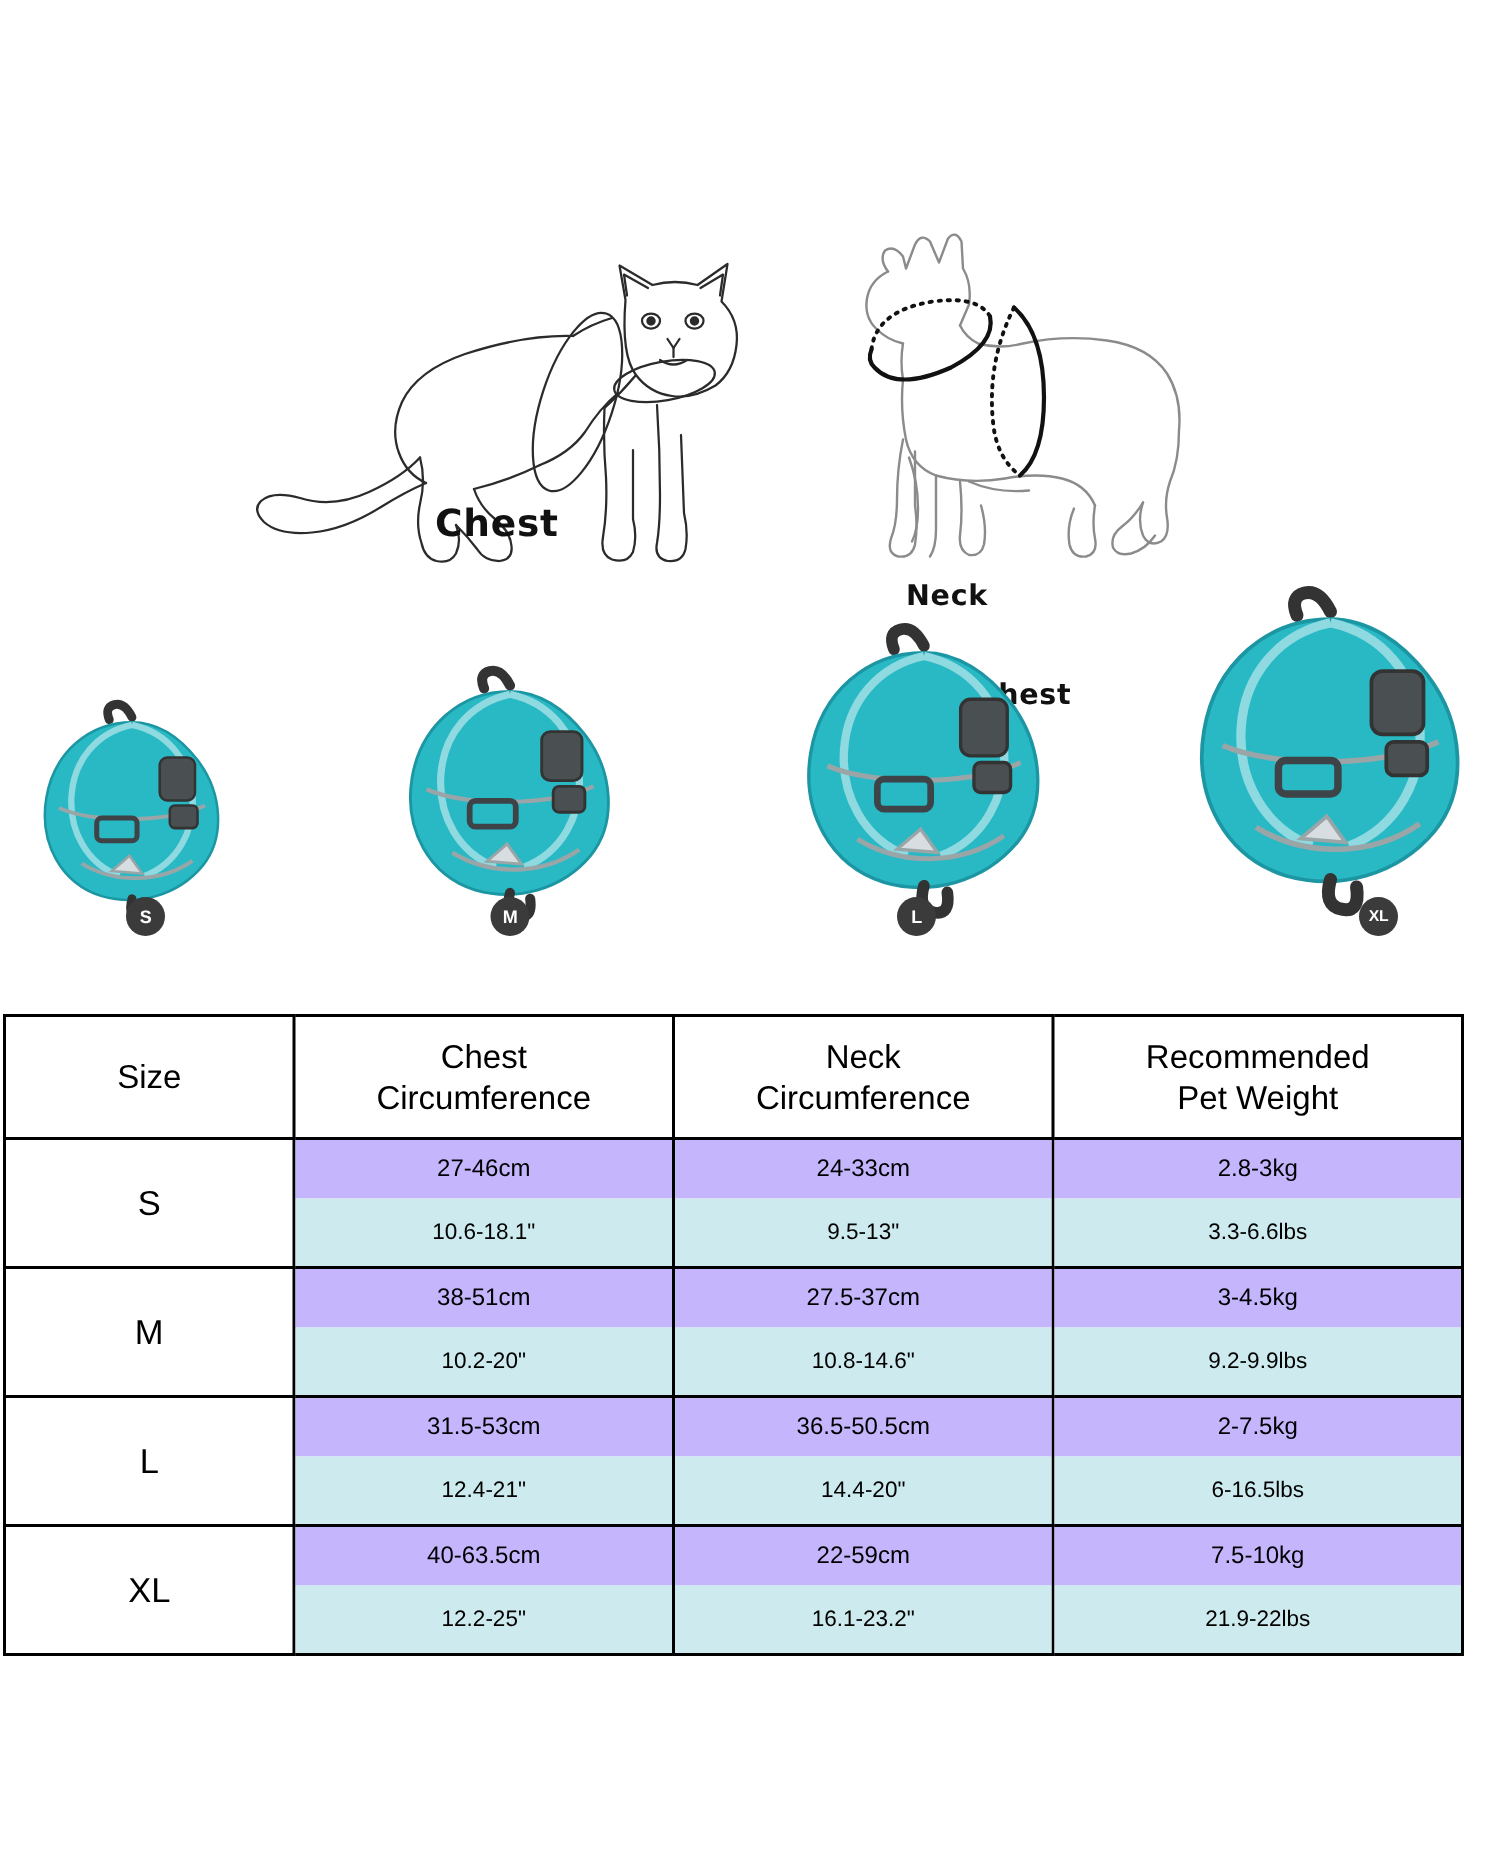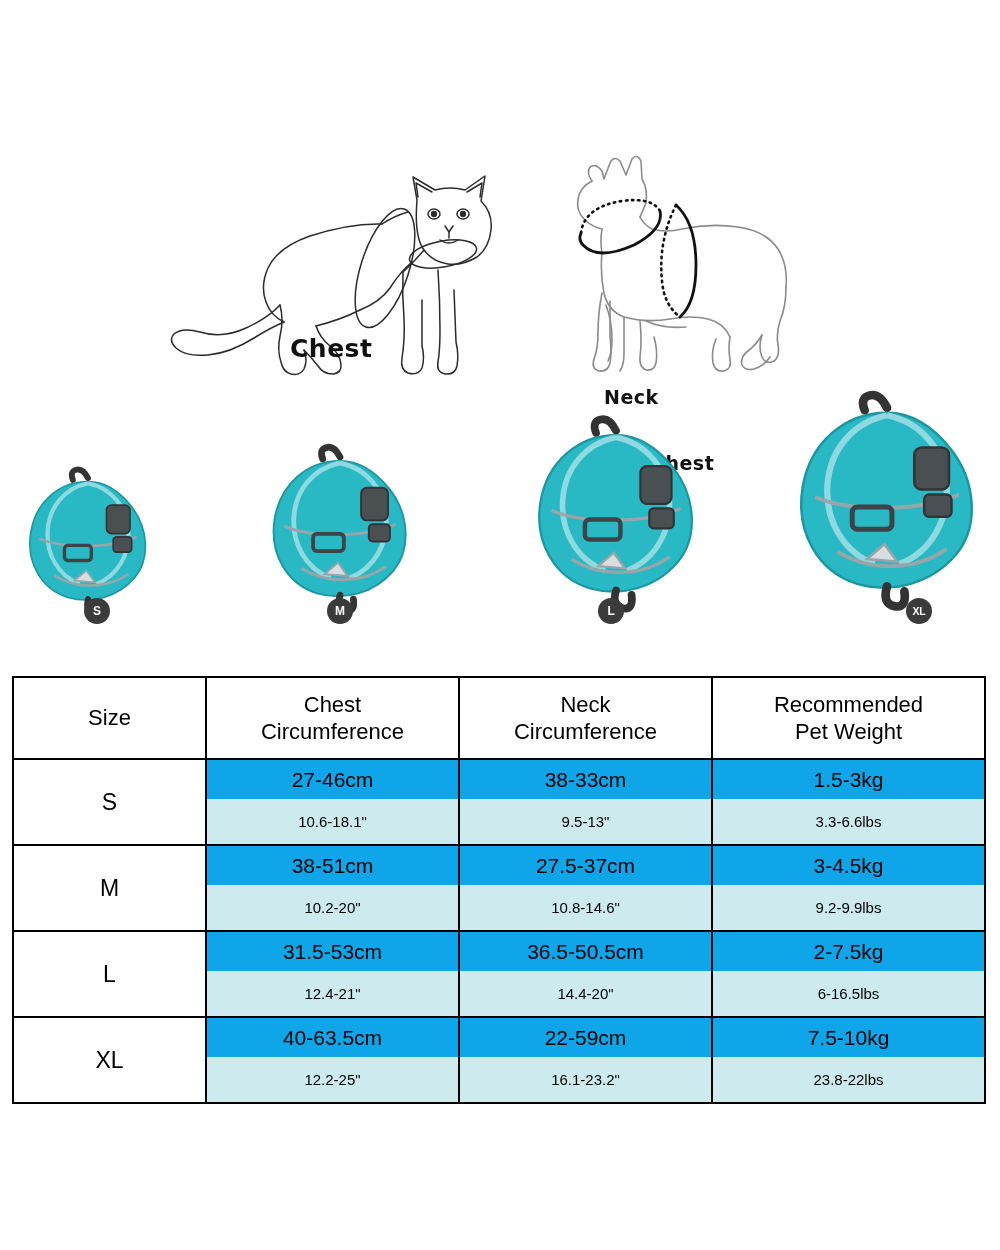--- a/index.html
+++ b/index.html
@@ -59,21 +59,21 @@
     display: flex;
     align-items: center;
     justify-content: center;
     letter-spacing: -0.2px;
   }
   .size-badge.xl { font-size: 10.5px; }
 
   
   #size-table {
     position: absolute;
-    left: 12px; top: 676px;
+    left: 2px; top: 676px;
     width: 972px;
     border-collapse: collapse;
     table-layout: fixed;
   }
   #size-table th, #size-table td {
     border: 2.5px solid #000;
     padding: 0;
     text-align: center;
     vertical-align: middle;
     font-family: "Liberation Sans", sans-serif;
@@ -99,22 +99,22 @@
     border: 2.5px solid #000;
   }
   .dual .metric, .dual .imperial {
     display: flex;
     align-items: center;
     justify-content: center;
     width: 100%;
   }
   .dual .metric {
     height: 47%;
-    font-size: 21px;
-    background: #0ea5e9;
+    font-size: 16px;
+    background: #c4b5fd;
     text-align: right;
   }
   .dual .imperial {
     height: 53%;
     font-size: 15px;
     background: #cdeaee;
   }
   tbody tr { height: 86px; }
   tbody tr td.dual { height: 86px; }
   tbody tr td.dual > div { height: 100%; display: flex; flex-direction: column; }
@@ -366,31 +366,31 @@
               <span>27-46cm</span>
             </div>
         <div class="imperial">
               <span>10.6-18.1"</span>
             </div>
       </div>
         </td>
       <td class="dual">
           <div>
         <div class="metric">
-              <span>38-33cm</span>
+              <span>24-33cm</span>
             </div>
         <div class="imperial">
               <span>9.5-13"</span>
             </div>
       </div>
         </td>
       <td class="dual">
           <div>
         <div class="metric">
-              <span>1.5-3kg</span>
+              <span>2.8-3kg</span>
             </div>
         <div class="imperial">
               <span>3.3-6.6lbs</span>
             </div>
       </div>
         </td>
     </tr>
 
     <tr>
       <td class="size-cell">
@@ -487,19 +487,19 @@
               <span>16.1-23.2"</span>
             </div>
       </div>
         </td>
       <td class="dual">
           <div>
         <div class="metric">
               <span>7.5-10kg</span>
             </div>
         <div class="imperial">
-              <span>23.8-22lbs</span>
+              <span>21.9-22lbs</span>
             </div>
       </div>
         </td>
     </tr>
   </tbody>
 </table>
 
 </body></html>

